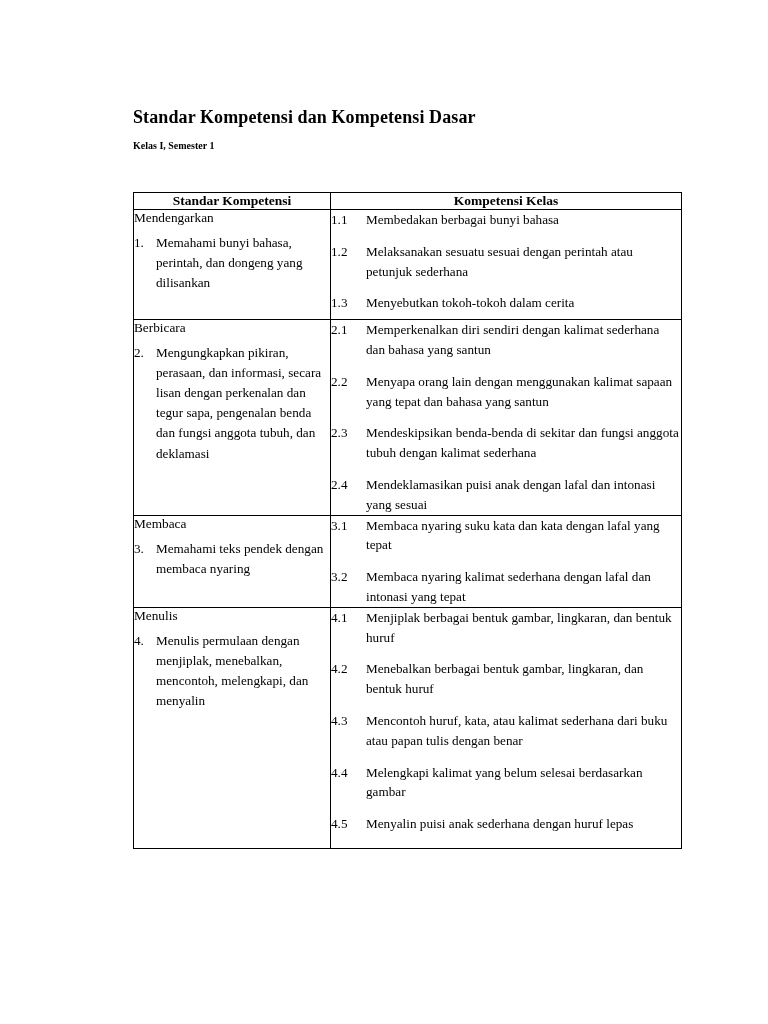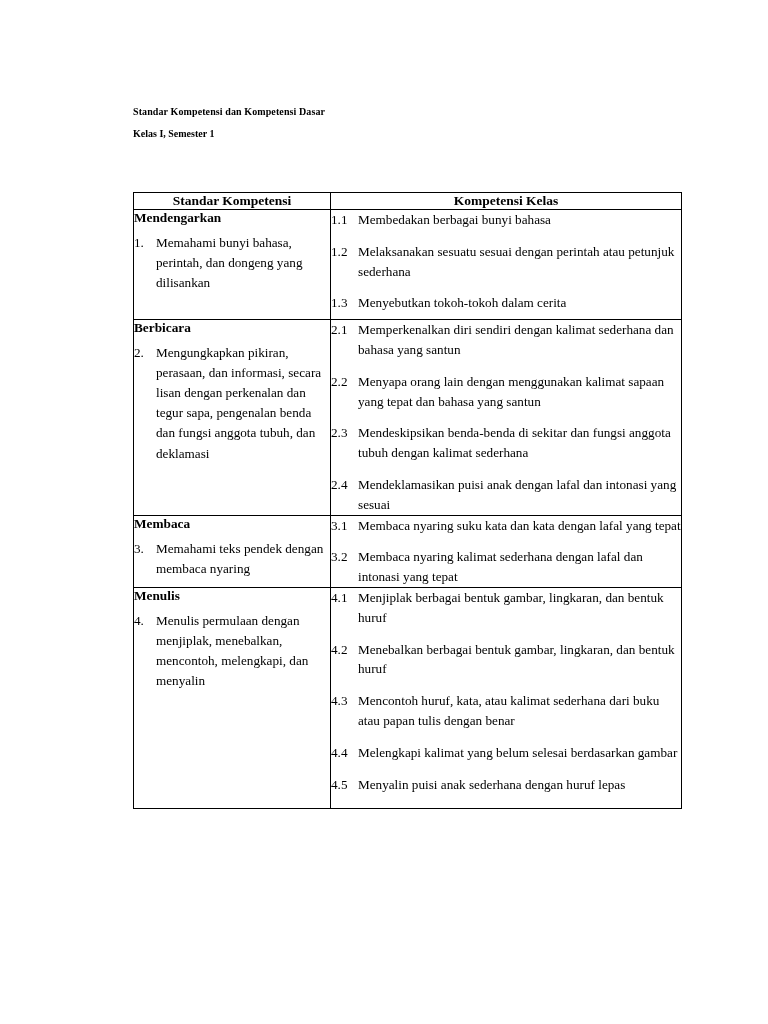--- a/index.html
+++ b/index.html
@@ -22,21 +22,21 @@
     height: 1024px;
     background: #ffffff;
   }
   .doc-header {
     position: absolute;
     left: 133px;
     top: 104px;
     width: 560px;
   }
   .hdr-line1 {
-    font-size: 10px;
+    font-size: 18px;
     font-weight: bold;
     letter-spacing: 0.1px;
     line-height: 1.5;
   }
   .hdr-line2-wrap {
     text-align: center;
     margin-top: 2px;
     padding-left: 40px;
   }
   .hdr-line2 {
@@ -74,21 +74,21 @@
     font-weight: bold;
     padding: 10px 4px 11px 4px;
     vertical-align: middle;
   }
 
   td.cell-sk { padding: 9px 9px 12px 13px; }
   td.cell-kd { padding: 11px 10px 12px 14px; }
 
   .aspect-title {
     font-size: 13.3px;
-    font-weight: bold;
+    font-weight: normal;
     margin-bottom: 7px;
   }
 
   .sk-item {
     display: flex;
     font-size: 13.2px;
     line-height: 1.52;
     margin-top: 2px;
   }
   .sk-num {
@@ -97,20 +97,21 @@
   }
   .sk-text {
     flex: 1 1 auto;
   }
 
   .kd-item {
     display: flex;
     font-size: 13.2px;
     line-height: 1.5;
     margin-bottom: 12px;
+    gap: 8px;
   }
   .kd-item:last-child { margin-bottom: 0; }
   .kd-num {
     width: 27px;
     flex: 0 0 27px;
   }
   .kd-text {
     flex: 1 1 auto;
   }
 

